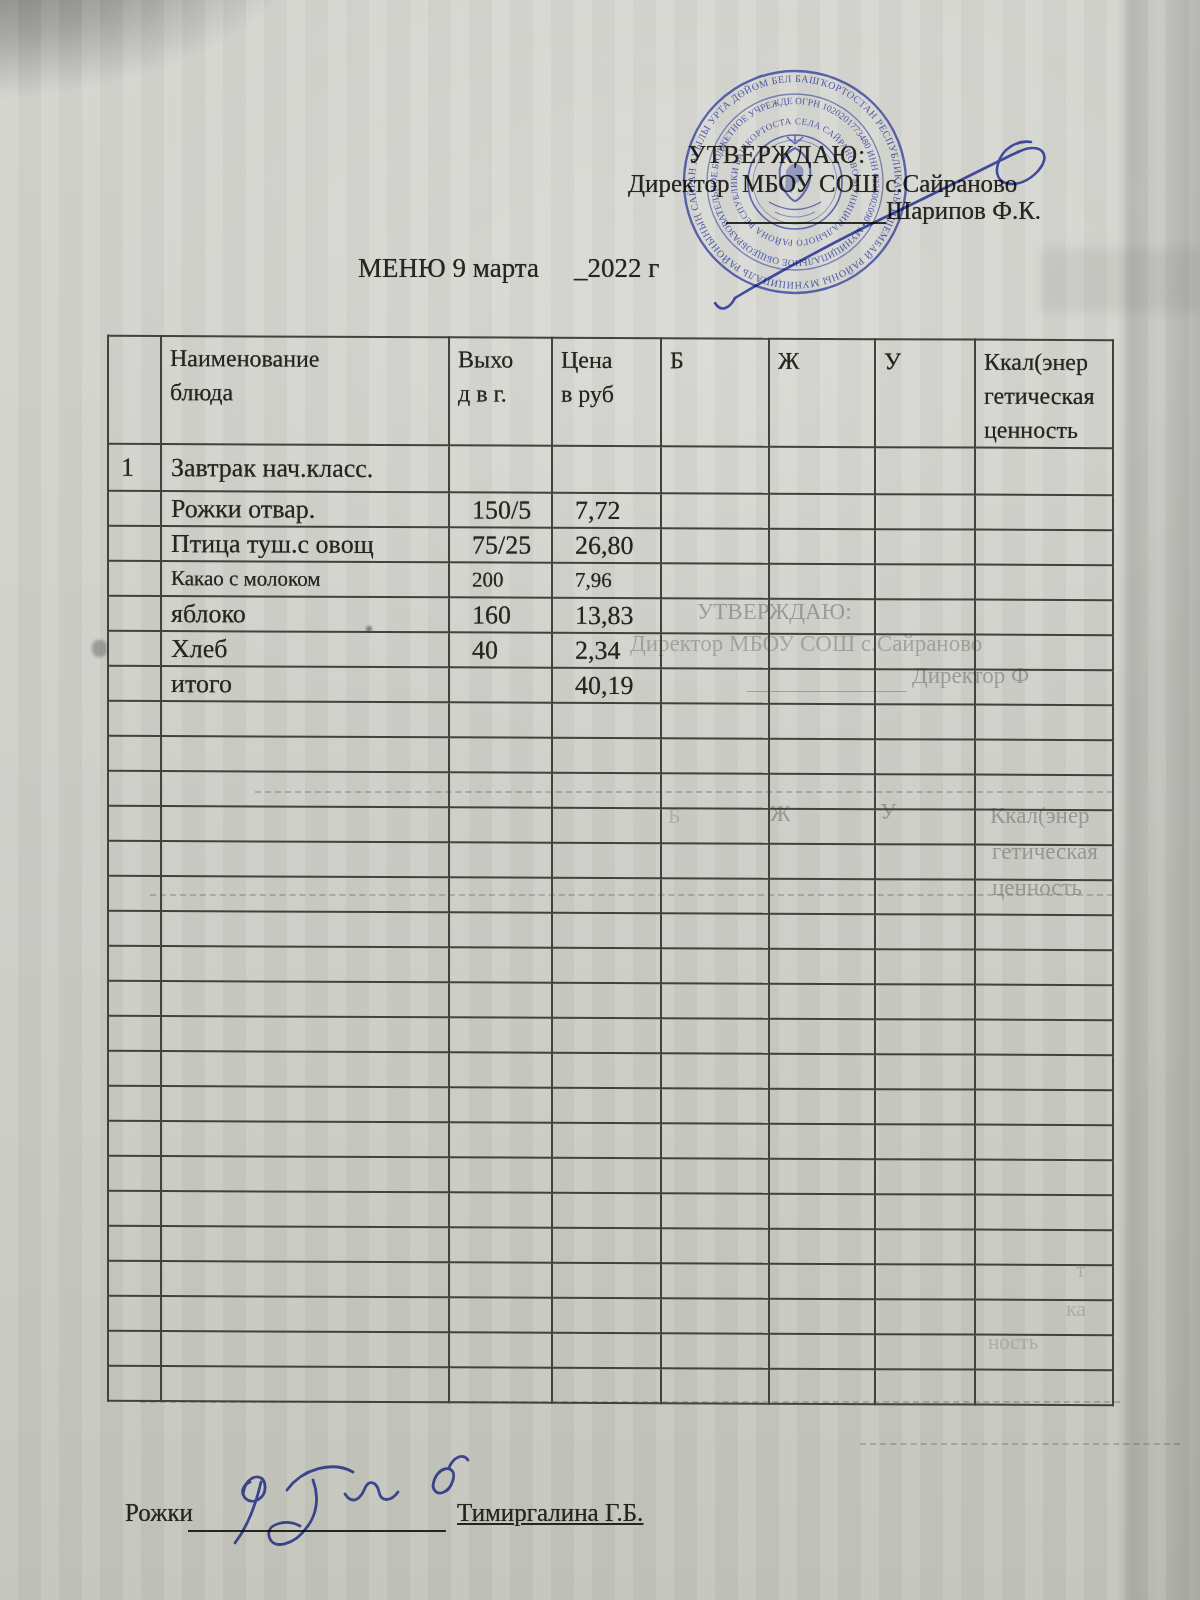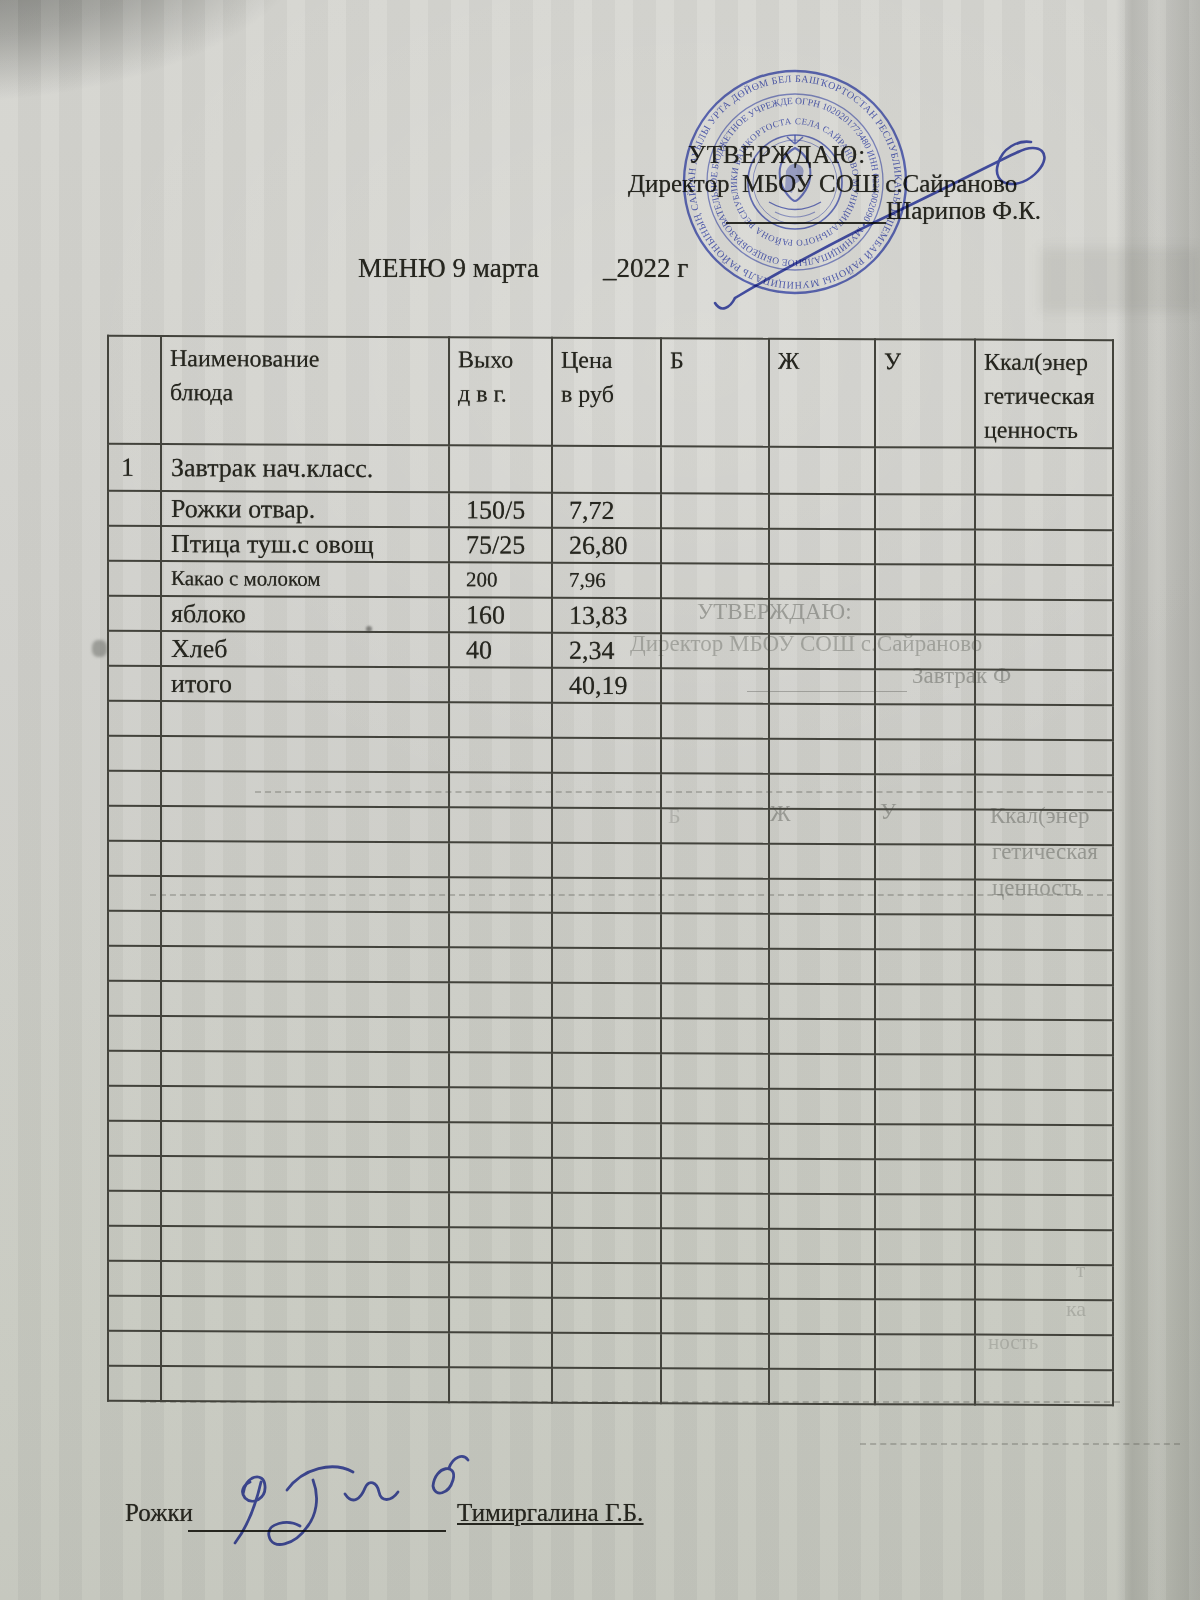--- a/index.html
+++ b/index.html
@@ -19,34 +19,34 @@
   .print{text-shadow:0 0 .7px rgba(38,38,31,.75);}
   .abs{position:absolute;}
   .ws-pre{white-space:pre;}
 
   
   .appr1{left:688px;top:141px;font-size:25px;letter-spacing:1px;z-index:4;}
   .appr2{left:628px;top:170px;font-size:25px;z-index:4;}
   .appr3{left:726px;top:197px;font-size:25px;z-index:4;display:flex;align-items:flex-start;}
   .sign-blank{display:inline-block;width:160px;border-bottom:2px solid #2b2b25;height:25px;}
   .title-line{left:358px;top:253px;font-size:27px;z-index:4;}
-  .title-year{margin-left:64px;}
+  .title-year{margin-left:35px;}
 
   
   .menu-table{position:absolute;left:107px;top:337px;z-index:3;border-collapse:collapse;table-layout:fixed;width:1005px;transform:skewY(.25deg);}
   .menu-table td,.menu-table th{border:2px solid #43433c;padding:0;font-weight:normal;
     font-size:26px;vertical-align:middle;overflow:hidden;white-space:nowrap;
     text-shadow:0 0 .7px rgba(38,38,31,.7);}
   .menu-table thead th{height:100px;vertical-align:top;text-align:left;font-size:24px;line-height:34px;padding:4px 2px 0 8px;}
   .menu-table tbody tr{height:35px;}
   .menu-table tbody tr.first-row{height:47px;}
   .menu-table tbody tr.small-row td{font-size:21px;}
   .menu-table td.c0{padding-left:12px;}
   .menu-table td.c1{padding-left:9px;}
-  .menu-table td.c2,.menu-table td.c3{padding-left:16px;}
+  .menu-table td.c2,.menu-table td.c3{padding-left:22px;}
 
   
   .ghost{position:absolute;color:rgba(98,100,93,.5);filter:blur(.7px);z-index:2;font-size:23px;}
   .ghost-line{position:absolute;border-top:1px solid rgba(90,90,84,.4);z-index:2;}
   .dashed{position:absolute;border-top:2px dashed rgba(75,76,69,.28);z-index:2;}
 
   .stamp{position:absolute;left:645px;top:32px;width:300px;height:300px;z-index:5;
     mix-blend-mode:multiply;filter:blur(.5px);}
   .sig{position:absolute;z-index:6;mix-blend-mode:multiply;filter:blur(.3px);}
   .sig-top{left:600px;top:40px;width:460px;height:280px;}
@@ -417,21 +417,21 @@
           <td class="c4"></td>
           <td class="c5"></td>
           <td class="c6"></td>
           <td class="c7"></td>
         </tr>
       </tbody>
   </table>
 
   <div class="ghost" style="left:697px;top:599px;">УТВЕРЖДАЮ:</div>
   <div class="ghost" style="left:630px;top:631px;color:rgba(98,100,93,.42);">Директор МБОУ СОШ с.Сайраново</div>
-  <div class="ghost" style="left:912px;top:663px;">Завтрак Ф</div>
+  <div class="ghost" style="left:912px;top:663px;">Директор Ф</div>
   <div class="ghost-line" style="left:747px;top:691px;width:160px;"></div>
   <div class="ghost" style="left:668px;top:803px;font-size:22px;opacity:.55;">Б</div>
   <div class="ghost" style="left:770px;top:801px;">Ж</div>
   <div class="ghost" style="left:880px;top:799px;">У</div>
   <div class="ghost" style="left:990px;top:803px;">Ккал(энер</div>
   <div class="ghost" style="left:992px;top:839px;">гетическая</div>
   <div class="ghost" style="left:992px;top:875px;">ценность</div>
   <div class="ghost" style="left:1076px;top:1258px;font-size:21px;opacity:.6;">т</div>
   <div class="ghost" style="left:1066px;top:1296px;font-size:22px;opacity:.6;">ка</div>
   <div class="ghost" style="left:988px;top:1330px;font-size:21px;opacity:.55;">ность</div>

